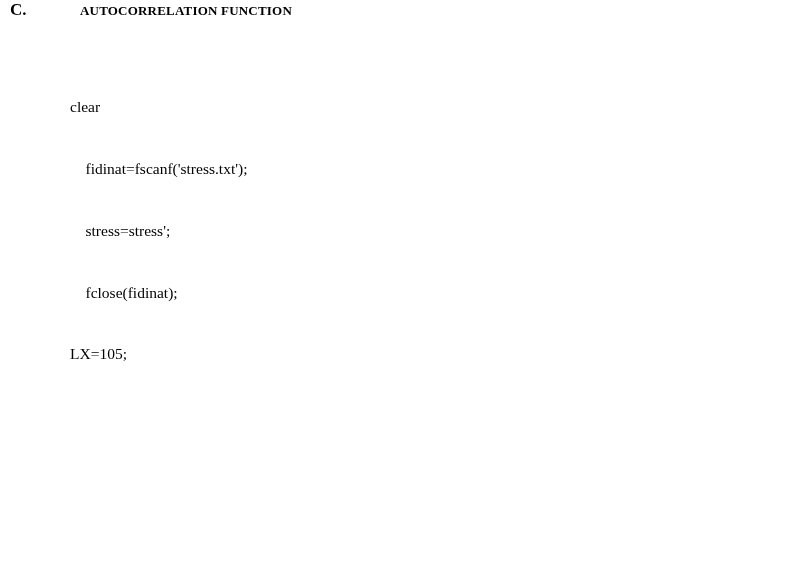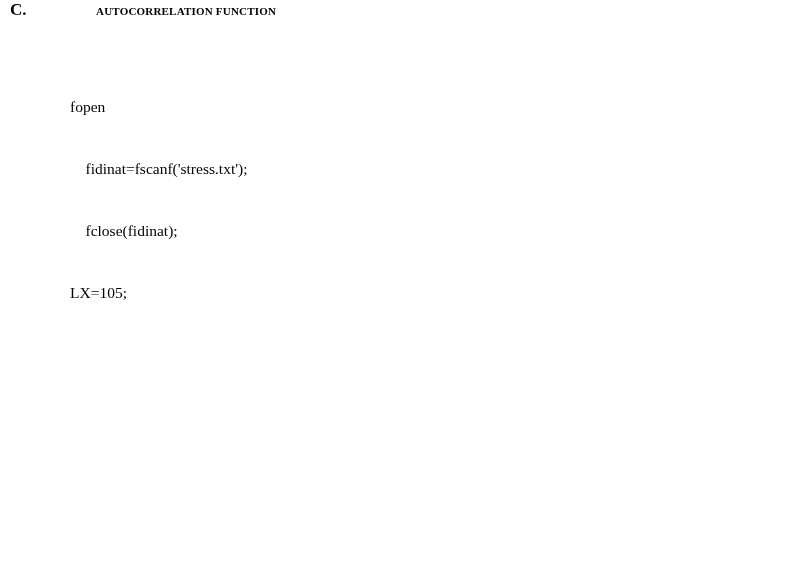--- a/index.html
+++ b/index.html
@@ -27,24 +27,23 @@
     padding-top: 0px;
     padding-left: 10px;
   }
   .heading-label {
     font-size: 17px;
     font-weight: bold;
     width: 70px;
     flex: 0 0 70px;
   }
   .heading-title {
-    font-size: 11px;
+    font-size: 13px;
     font-weight: bold;
     letter-spacing: 0.2px;
-    margin-left: 16px;
   }
   .code-block {
     margin-top: 36px;
     padding-left: 70px;
     font-family: "Liberation Serif", "DejaVu Serif", serif;
     font-size: 15.5px;
     line-height: 20.6px;
     white-space: pre;
   }
   .code-line {
@@ -56,22 +55,23 @@
 <body>
 
 <div class="page">
 
   <div class="heading-row">
     <span class="heading-label">C.</span>
     <span class="heading-title">AUTOCORRELATION FUNCTION</span>
   </div>
 
   <div class="code-block">
-    <div class="code-line">fopen</div>
+    <div class="code-line">clear</div>
     <div class="code-line">    fidinat=fscanf('stress.txt');</div>
+    <div class="code-line">    stress=stress';</div>
     <div class="code-line">    fclose(fidinat);</div>
     <div class="code-line">LX=105;</div>
     
     
     
     
     
     
     
     

